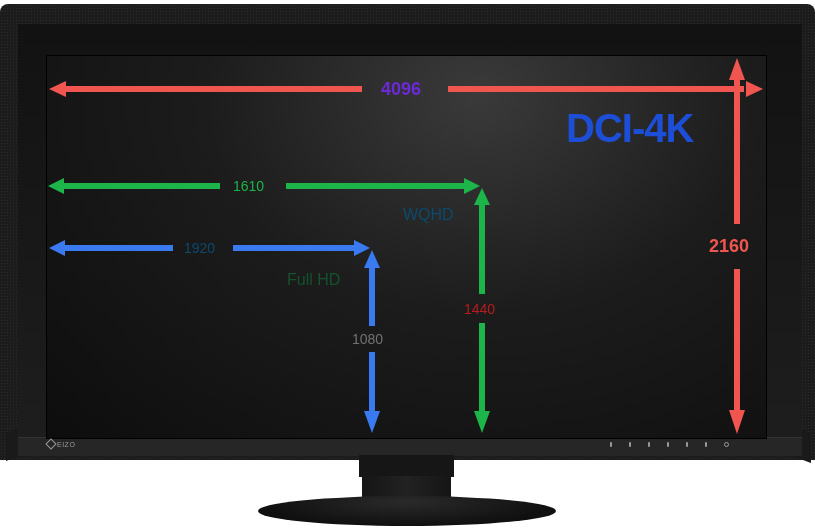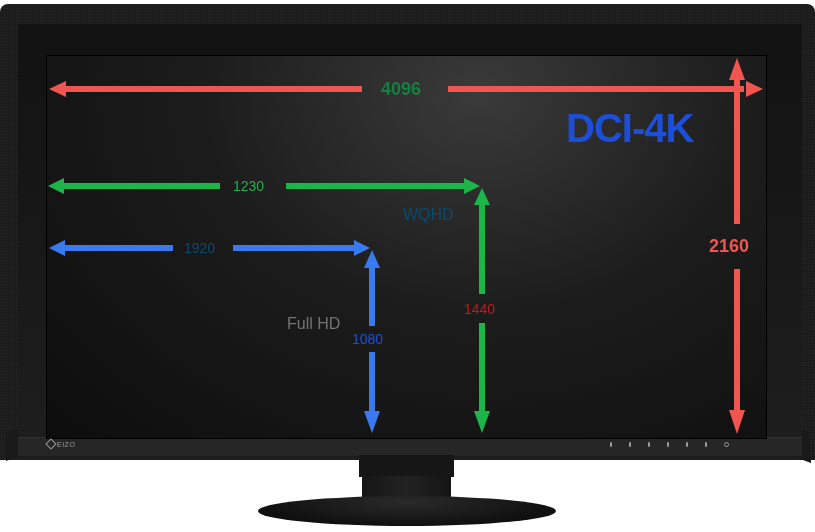--- a/index.html
+++ b/index.html
@@ -95,23 +95,23 @@
   </g>
 
   <g fill="#3a7af0">
     <polygon points="372,250 364,268 380,268"></polygon>
     <rect x="369" y="266" width="6" height="60"></rect>
     <rect x="369" y="352" width="6" height="61"></rect>
     <polygon points="372,433 364,411 380,411"></polygon>
   </g>
 </svg>
 
-<div class="lbl" style="left:381px;top:80px;font-size:18px;font-weight:bold;color:#15803d;">4096</div>
+<div class="lbl" style="left:381px;top:80px;font-size:18px;font-weight:bold;color:#6d28d9;">4096</div>
 <div class="lbl" style="left:566px;top:108px;font-size:40px;font-weight:bold;color:#1d4ed8;letter-spacing:-1px;">DCI-4K</div>
 <div class="lbl" style="left:709px;top:237px;font-size:18px;font-weight:bold;color:#f0564f;">2160</div>
 
-<div class="lbl" style="left:233px;top:179px;font-size:14px;color:#1db44a;">1230</div>
+<div class="lbl" style="left:233px;top:179px;font-size:14px;color:#1db44a;">1610</div>
 <div class="lbl" style="left:403px;top:207px;font-size:16px;color:#0c4a6e;">WQHD</div>
 <div class="lbl" style="left:464px;top:302px;font-size:14px;color:#b91c1c;">1440</div>
 
 <div class="lbl" style="left:184px;top:241px;font-size:14px;color:#0c4a6e;">1920</div>
-<div class="lbl" style="left:287px;top:272px;font-size:16px;color:#737373;margin-top:44px;">Full HD</div>
-<div class="lbl" style="left:352px;top:332px;font-size:14px;color:#1d4ed8;">1080</div>
+<div class="lbl" style="left:287px;top:272px;font-size:16px;color:#14532d;">Full HD</div>
+<div class="lbl" style="left:352px;top:332px;font-size:14px;color:#737373;">1080</div>
 
 </body></html>

